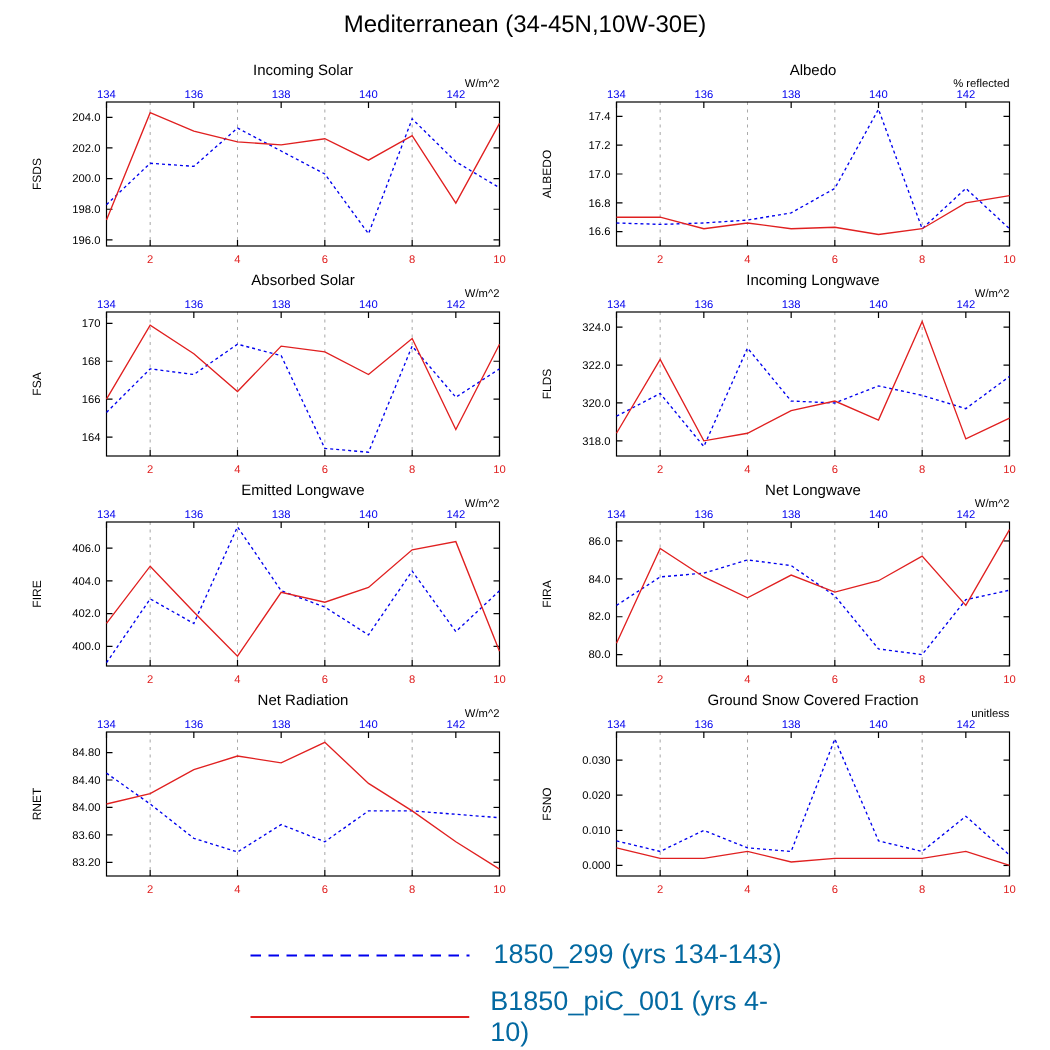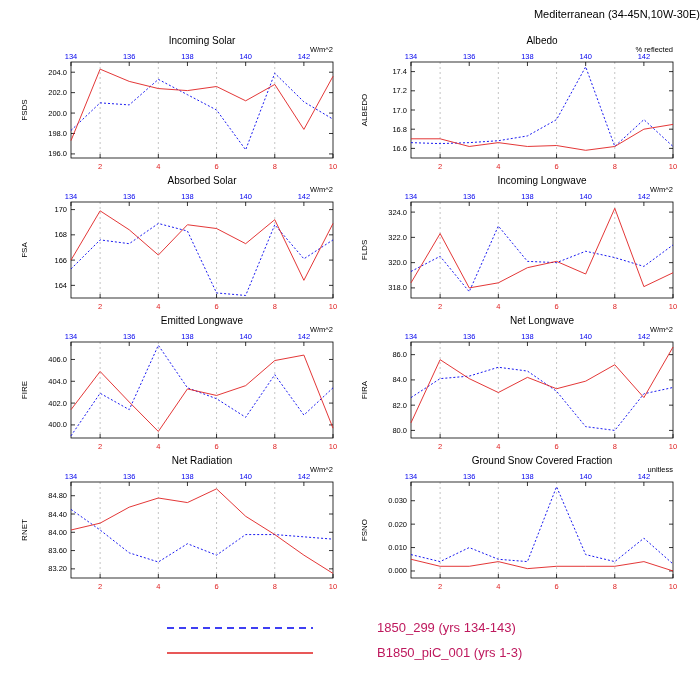--- a/index.html
+++ b/index.html
@@ -1,22 +1,22 @@
 <!DOCTYPE html>
 <html><head>
 <meta charset="utf-8">
 <style>
   html,body{margin:0;padding:0;background:#fff;}
   .page{width:700px;height:700px;background:#ffffff;font-family:"Liberation Sans",sans-serif;position:relative;overflow:hidden;}
-  .main-title{text-align:right;padding-top:8px;font-size:11px;color:#000;}
+  .main-title{text-align:center;padding-top:8px;font-size:16px;color:#000;}
   .charts{display:grid;grid-template-columns:330px 330px;column-gap:10px;justify-content:center;margin-top:14px;}
   .chart-cell{width:330px;height:140px;}
   .legend{margin-top:26px;display:flex;flex-direction:column;gap:10px;align-items:center;}
   .legend-item{display:flex;align-items:center;gap:14px;width:370px;}
-  .legend-item span{font-size:13px;color:#be185d;margin-left:48px;}
+  .legend-item span{font-size:18px;color:#0369a1;}
   svg text{font-family:"Liberation Sans",sans-serif;}
 </style>
 </head>
 <body>
 
 <div class="page">
   <div class="main-title">Mediterranean (34-45N,10W-30E)</div>
   <div class="charts" id="charts">
       <div class="chart-cell"><svg width="330" height="140" viewBox="0 0 330 140">
           <text x="187" y="10" font-size="10" text-anchor="middle">Incoming Solar</text>
@@ -384,16 +384,16 @@
     <div class="legend-item">
       <svg width="150" height="10">
           <line x1="2" y1="5" x2="148" y2="5" stroke="#0000ee" stroke-width="1.3" stroke-dasharray="7,5"></line>
         </svg>
       <span>1850_299 (yrs 134-143)</span>
     </div>
     <div class="legend-item">
       <svg width="150" height="10">
           <line x1="2" y1="5" x2="148" y2="5" stroke="#e02020" stroke-width="1.3"></line>
         </svg>
-      <span>B1850_piC_001 (yrs 1-3)</span>
+      <span>B1850_piC_001 (yrs 4-10)</span>
     </div>
   </div>
 </div>
 
 </body></html>

